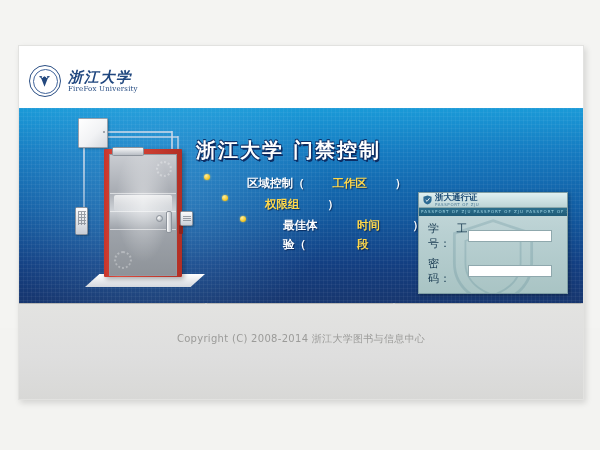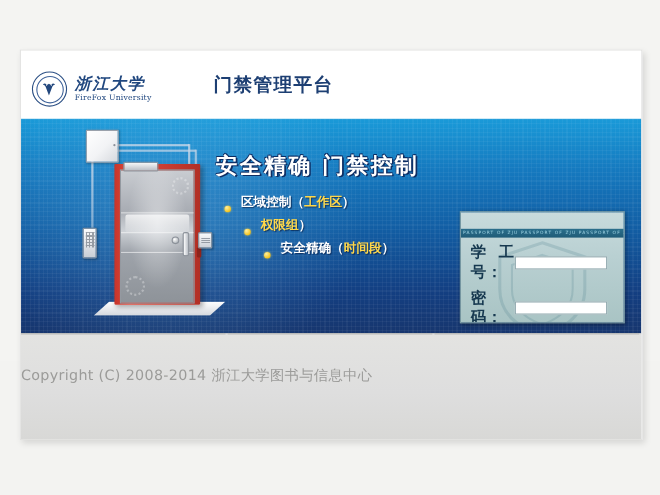--- a/index.html
+++ b/index.html
@@ -220,24 +220,25 @@
     letter-spacing: 2px; line-height: 26px;
     text-shadow: 1.5px 1.5px 0 #0d2d63, -0.6px -0.6px 0 #0d2d63,
                  0.6px -0.6px 0 #0d2d63, -0.6px 0.6px 0 #0d2d63;
     white-space: nowrap;
   }
   .bullets {
     position: absolute; left: 185px; top: 66px;
     width: 220px;
   }
   .bullet-row {
-    display: flex; align-items: flex-end;
+    display: flex; align-items: flex-start;
     color: #ffffff; font-size: 11.5px; font-weight: bold;
     line-height: 19px; margin-bottom: 2px;
     text-shadow: 1px 1px 1px rgba(0,20,60,0.65);
+    gap: 28px;
   }
   .bullet-row.i1 { padding-left: 0px; }
   .bullet-row.i2 { padding-left: 18px; }
   .bullet-row.i3 { padding-left: 36px; }
   .dot {
     width: 6px; height: 6px; border-radius: 50%;
     background: radial-gradient(circle at 35% 30%, #ffef9e, #f2c21c 70%, #d8a700);
     margin-right: 9px; flex: 0 0 auto;
     box-shadow: 0 0 2px rgba(255,220,90,0.8);
   }
@@ -282,22 +283,22 @@
     overflow: hidden; white-space: nowrap;
     font-size: 4px; color: #9fd4e4; letter-spacing: 1px;
     line-height: 8px; padding-left: 2px; box-sizing: border-box;
   }
   .login-body { position: absolute; left: 0; top: 23px; width: 148px; }
   .frow {
     display: flex; align-items: center;
     margin: 5px 0 0 9px;
   }
   .flabel {
-    width: 40px; font-size: 14px; color: #16384f;
-    font-weight: bold; text-align: justify; flex: 0 0 auto;
+    width: 40px; font-size: 11px; color: #16384f;
+    font-weight: normal; text-align: justify; flex: 0 0 auto;
     letter-spacing: .5px;
   }
   .finput {
     width: 84px; height: 12px;
     background: #ffffff; border: 1px solid #8fa8ad;
     box-sizing: border-box; padding: 0 2px;
     font-size: 8px; color: #333; outline: none;
     font-family: "DejaVu Sans", "Liberation Sans", sans-serif;
   }
   .btnrow {
@@ -323,21 +324,21 @@
     background: linear-gradient(to bottom,#e3e3e1 0%, #dedede 55%, #d8d8d6 100%);
     border-top: 1px solid #c9c9c7;
   }
   .foot-tabs {
     position: absolute; left: 0; top: -1px; width: 564px; height: 3px;
     display: flex;
   }
   .foot-tab { flex: 1; border-top: 1px solid #b7b7b4; margin-right: 2px; }
   .foot-line1 {
     position: absolute; left: 0; top: 28px; width: 564px;
-    font-size: 13px; color: #9b9b99;
+    text-align: center; font-size: 10px; color: #9b9b99;
     letter-spacing: .3px;
   }
   .foot-line2 {
     position: absolute; left: 0; top: 55px; width: 564px;
     text-align: center; font-size: 9px; color: #7e7e7c;
     font-weight: bold; letter-spacing: .3px;
   }
 </style>
 </head>
 <body>
@@ -353,21 +354,20 @@
             <path d="M3 6 Q7 3 9 7 L12 5 L15 7 Q17 3 21 6 Q18 7 17 9 L12 22 L7 9 Q6 7 3 6 Z" fill="#23487e"></path>
             <circle cx="8.5" cy="7" r="0.9" fill="#fff"></circle>
             <circle cx="15.5" cy="7" r="0.9" fill="#fff"></circle>
           </svg>
         </div>
         <div class="wordmark">
           <div class="wm-cn">浙江大学</div>
           <div class="wm-en">FireFox University</div>
         </div>
       </div>
-      <div class="site-title">门禁管理平台</div>
     </div>
 
     <div class="banner">
       <div class="banner-glow"></div>
       <div class="banner-grid"></div>
 
       <div class="illus">
         <div class="cable cable-a"></div>
         <div class="cable cable-b"></div>
         <div class="cable cable-c"></div>
@@ -396,48 +396,58 @@
         </div>
 
         <div class="keypad">
           <div class="keys"></div>
         </div>
         <div class="cardreader">
           <div class="slot"></div>
         </div>
       </div>
 
-      <div class="headline">安全精确  门禁控制</div>
+      <div class="headline">浙江大学  门禁控制</div>
 
       <div class="bullets">
         <div class="bullet-row i1">
           <span class="dot"></span>
           <span>区域控制（</span>
           <span class="hl">工作区</span>
           <span>）</span>
         </div>
         <div class="bullet-row i2">
           <span class="dot"></span>
           <span class="hl">权限组</span>
           <span>）</span>
         </div>
         <div class="bullet-row i3">
           <span class="dot"></span>
-          <span>安全精确（</span>
+          <span>最佳体验（</span>
           <span class="hl">时间段</span>
           <span>）</span>
         </div>
       </div>
 
       <div class="login">
         <svg class="login-wm" viewBox="0 0 100 100">
           <path d="M50 4 L92 18 V50 Q92 82 50 96 Q8 82 8 50 V18 Z" fill="none" stroke="#4e7f8c" stroke-width="3"></path>
           <path d="M50 16 L80 26 V50 Q80 74 50 85 Q20 74 20 50 V26 Z" fill="none" stroke="#4e7f8c" stroke-width="2"></path>
         </svg>
 
+        <div class="login-head">
+          <svg class="shield" viewBox="0 0 20 22">
+            <path d="M10 1 L19 4 V11 Q19 18 10 21 Q1 18 1 11 V4 Z" fill="#2d6b93"></path>
+            <path d="M6 11 L9 14 L14.5 7" stroke="#ffffff" stroke-width="2" fill="none"></path>
+          </svg>
+          <div>
+            <div class="lh-cn">浙大通行证</div>
+            <div class="lh-en">PASSPORT OF ZJU</div>
+          </div>
+        </div>
 
         <div class="login-strip">PASSPORT OF ZJU   PASSPORT OF ZJU   PASSPORT OF ZJU   PASSPORT OF ZJU</div>
 
         <div class="login-body">
           <div class="frow">
             <span class="flabel">学工号：</span>
             <input class="finput" type="text" placeholder="" style="">
           </div>
           <div class="frow">
             <span class="flabel">密　码：</span>

